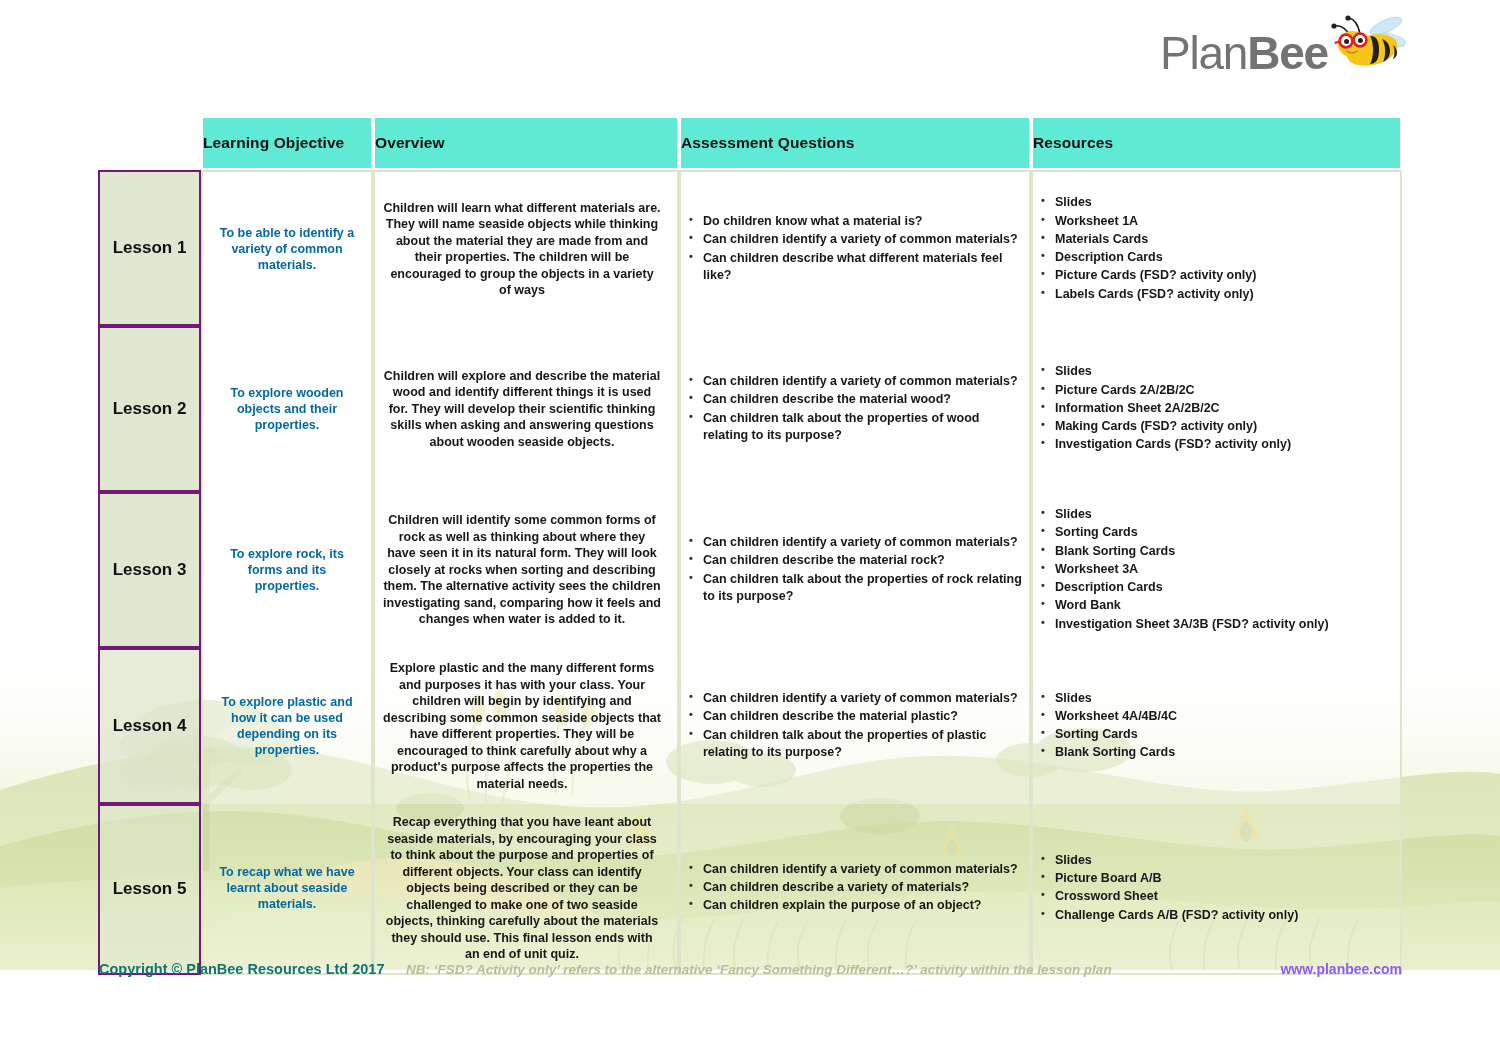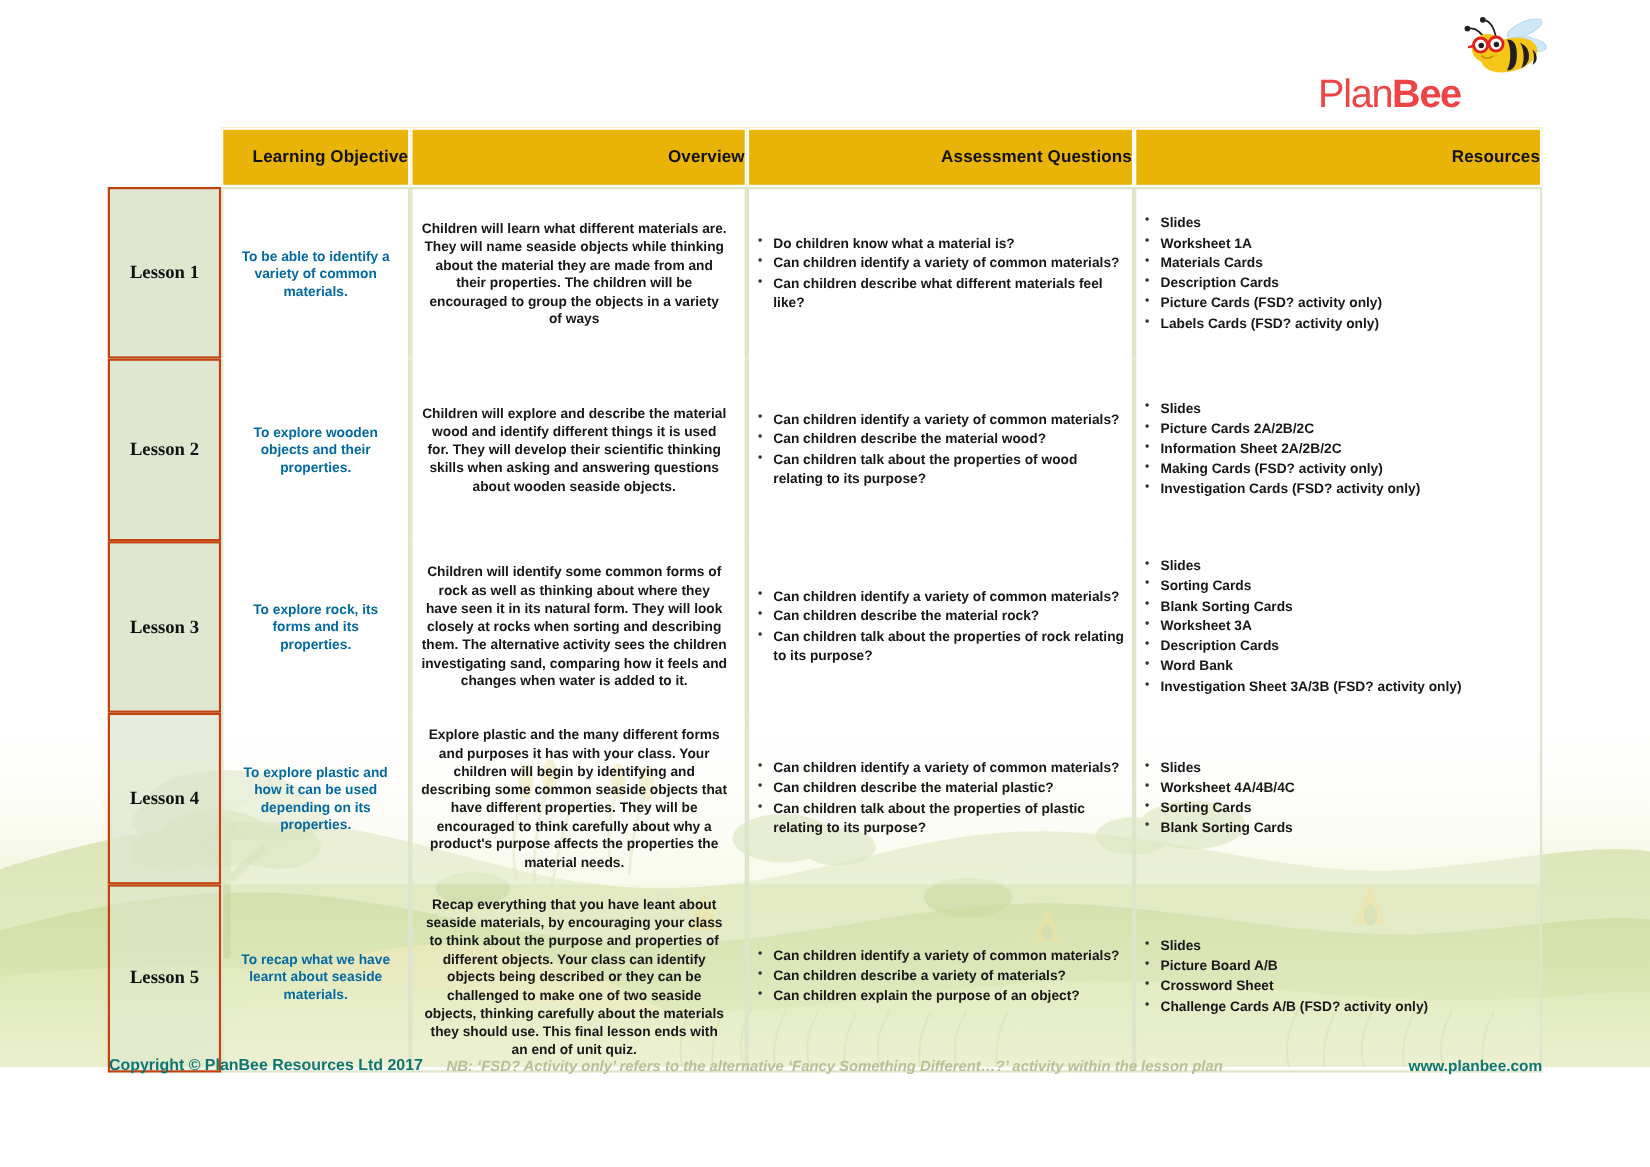--- a/index.html
+++ b/index.html
@@ -54,26 +54,25 @@
     white-space: nowrap;
   }
   #brand-logo {
     position: absolute;
     right: 92px;
     top: 30px;
     display: flex;
     align-items: flex-start;
   }
   #brand-wordmark {
-    font-size: 36px;
+    font-size: 46px;
     line-height: 46px;
     letter-spacing: -1.2px;
-    color: #ef4444;
+    color: #737373;
     font-weight: 400;
-    margin-top: 32px;
   }
   #brand-wordmark .bold { font-weight: 700; }
   #bee-icon {
     margin-left: -4px;
     margin-top: -16px;
   }
 
   
   #plan-table {
     position: absolute;
@@ -94,39 +93,38 @@
   .col-overview { width: 306px; }
   .col-assess   { width: 352px; }
   .col-res      { width: 371px; }
 
   
   .hdr-spacer {
     background: transparent;
     border: none;
   }
   .hdr-cell {
-    background: #eab308;
+    background: #5eead4;
     border: 2px solid #ffffff;
     height: 50px;
-    text-align: right;
+    text-align: left;
     font-size: 15.5px;
     font-weight: 700;
     color: #111111;
     letter-spacing: .1px;
   }
 
   
   .lesson-cell {
     background: #dfe7d0;
-    border: 2px solid #c2410c;
+    border: 2px solid #701a75;
     text-align: center;
     font-size: 17px;
     font-weight: 700;
     color: #111111;
-    font-family: Liberation Serif, serif;
   }
 
   
   .content-cell {
     background: rgba(255,255,255,0.92);
     border: 2px solid #dde5cb;
     border-top: none;
     border-bottom: none;
     font-weight: bold;
   }
@@ -213,21 +211,21 @@
     font-weight: 700;
     color: #b9bf94;
     white-space: nowrap;
   }
   #footer-website {
     position: absolute;
     right: 98px;
     top: 6px;
     font-size: 14px;
     font-weight: 700;
-    color: #0f766e;
+    color: #8b5cf6;
     white-space: nowrap;
   }
 </style>
 </head>
 <body>
 
 <div id="page">
 
   <svg id="landscape" viewBox="0 0 1500 330" preserveAspectRatio="none">
     <defs>

